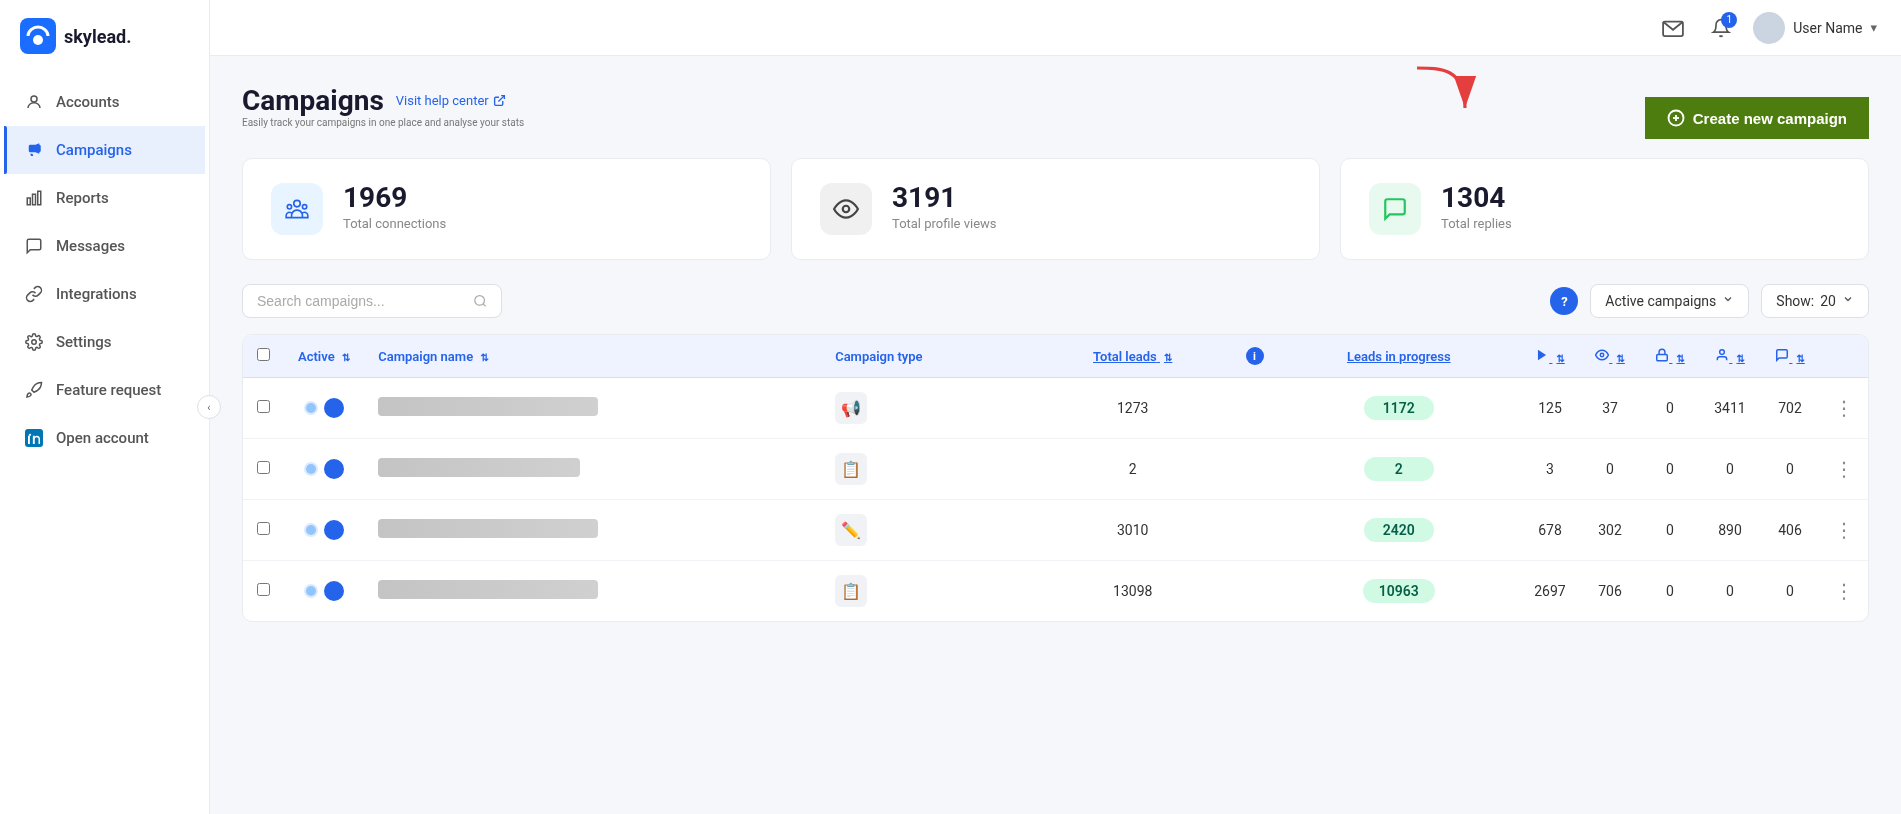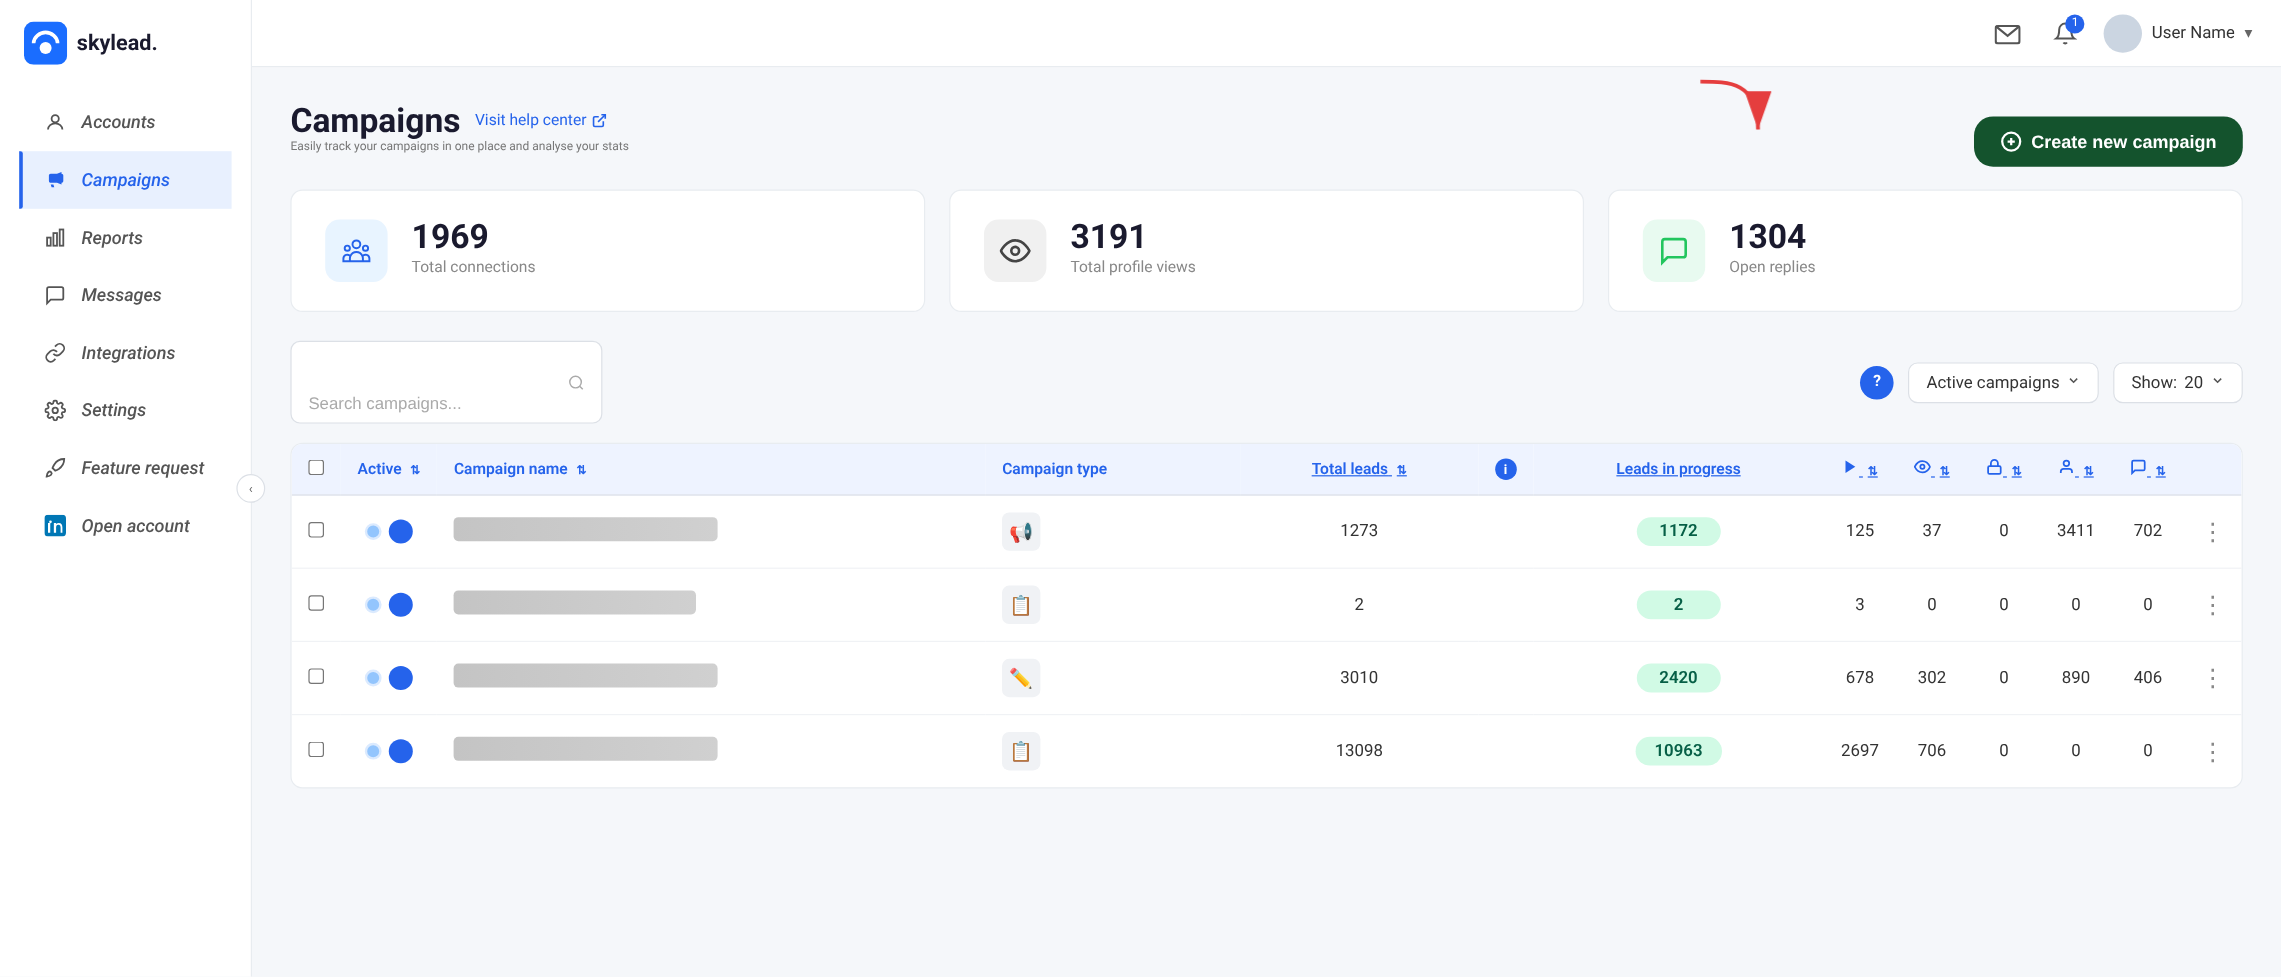--- a/index.html
+++ b/index.html
@@ -21,22 +21,21 @@
       display: flex;
       align-items: center;
       gap: 8px;
     }
     .logo-icon {
       width: 36px;
       height: 36px;
     }
     .sidebar-nav {
       flex: 1;
-      padding: 8px 16px;
-      font-style: italic;
+      padding: 8px 4px;
     }
     .nav-item {
       display: flex;
       align-items: center;
       gap: 12px;
       padding: 14px 20px;
       cursor: pointer;
       color: #555;
       font-size: 15px;
       font-weight: 500;
@@ -184,24 +183,24 @@
       align-items: center;
       gap: 4px;
     }
     .page-subtitle {
       font-size: 10px;
       color: #777;
       margin-bottom: 24px;
     }
 
     .create-btn {
-      background: #14532d;
+      background: #4d7c0f;
       color: #fff;
       border: none;
-      border-radius: 16px;
+      border-radius: 0;
       padding: 12px 22px;
       font-size: 15px;
       font-weight: 600;
       cursor: pointer;
       display: flex;
       align-items: center;
       gap: 8px;
       white-space: nowrap;
     }
 
@@ -262,21 +261,20 @@
       gap: 8px;
       width: 260px;
     }
     .search-box input {
       border: none;
       outline: none;
       font-size: 14px;
       color: #333;
       background: transparent;
       width: 100%;
-      margin-top: 35px;
     }
     .search-box input::placeholder { color: #aaa; }
     .filters-right {
       display: flex;
       align-items: center;
       gap: 12px;
     }
     .help-circle {
       width: 28px;
       height: 28px;
@@ -578,21 +576,21 @@
         </div>
       </div>
       <div class="stat-card">
         <div class="stat-icon-wrap green">
           <svg width="26" height="26" viewBox="0 0 24 24" fill="none" stroke="#22c55e" stroke-width="2">
               <path d="M21 15a2 2 0 01-2 2H7l-4 4V5a2 2 0 012-2h14a2 2 0 012 2z"></path>
             </svg>
         </div>
         <div>
           <div class="stat-number">1304</div>
-          <div class="stat-label">Open replies</div>
+          <div class="stat-label">Total replies</div>
         </div>
       </div>
     </div>
 
     <div class="filters-row">
       <div class="search-box">
         <input type="text" placeholder="Search campaigns..." style="">
         <svg width="16" height="16" viewBox="0 0 24 24" fill="none" stroke="#aaa" stroke-width="2">
             <circle cx="11" cy="11" r="8"></circle>
             <line x1="21" y1="21" x2="16.65" y2="16.65"></line>

